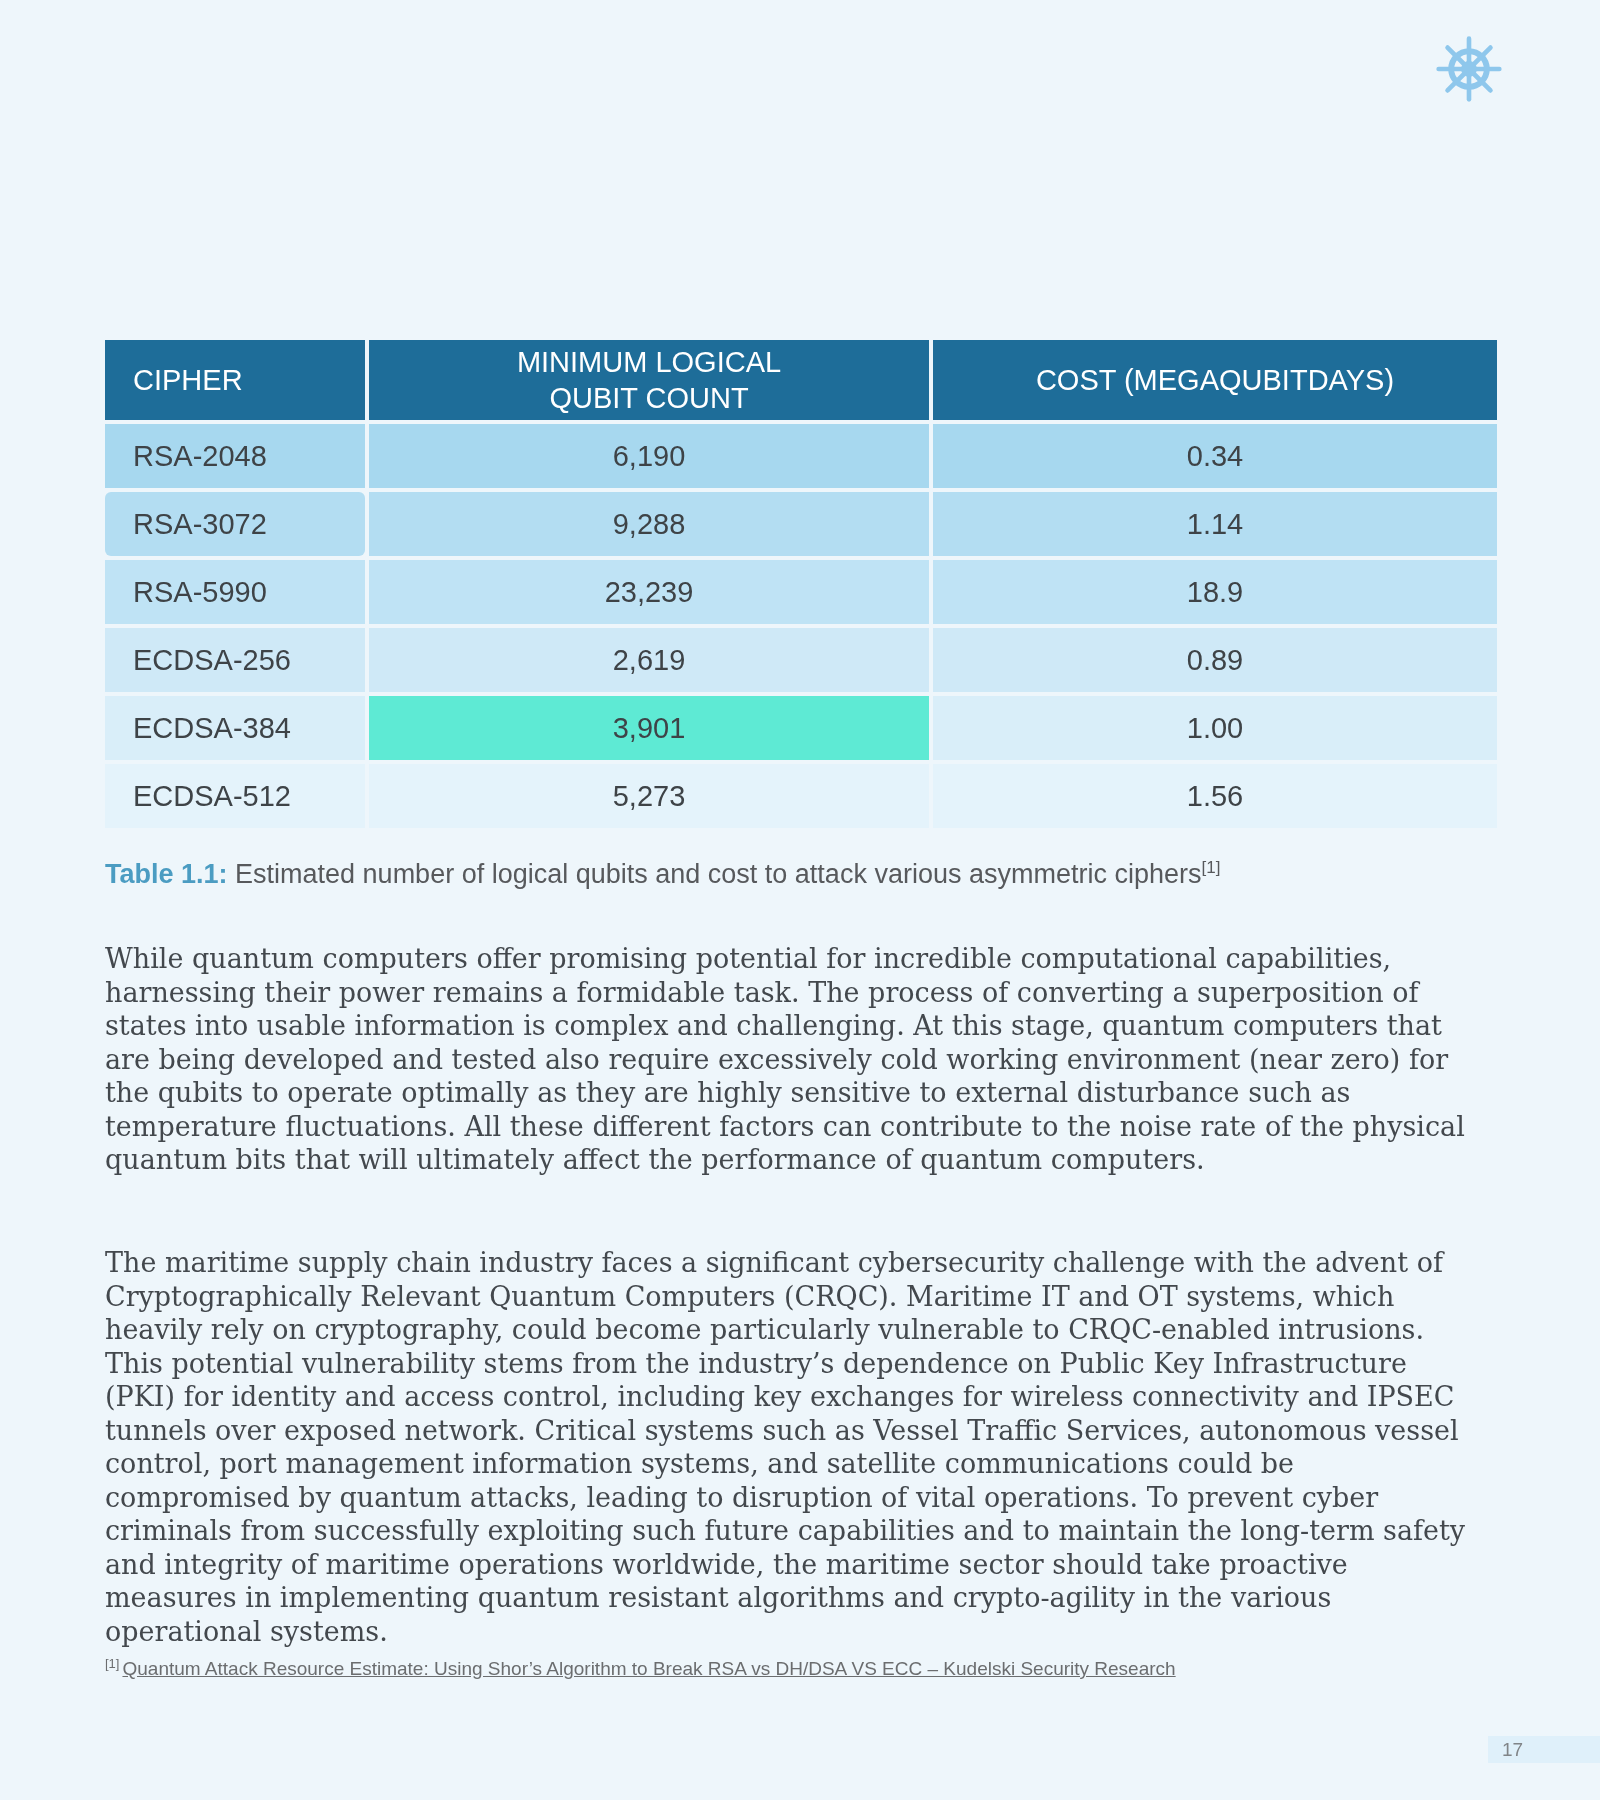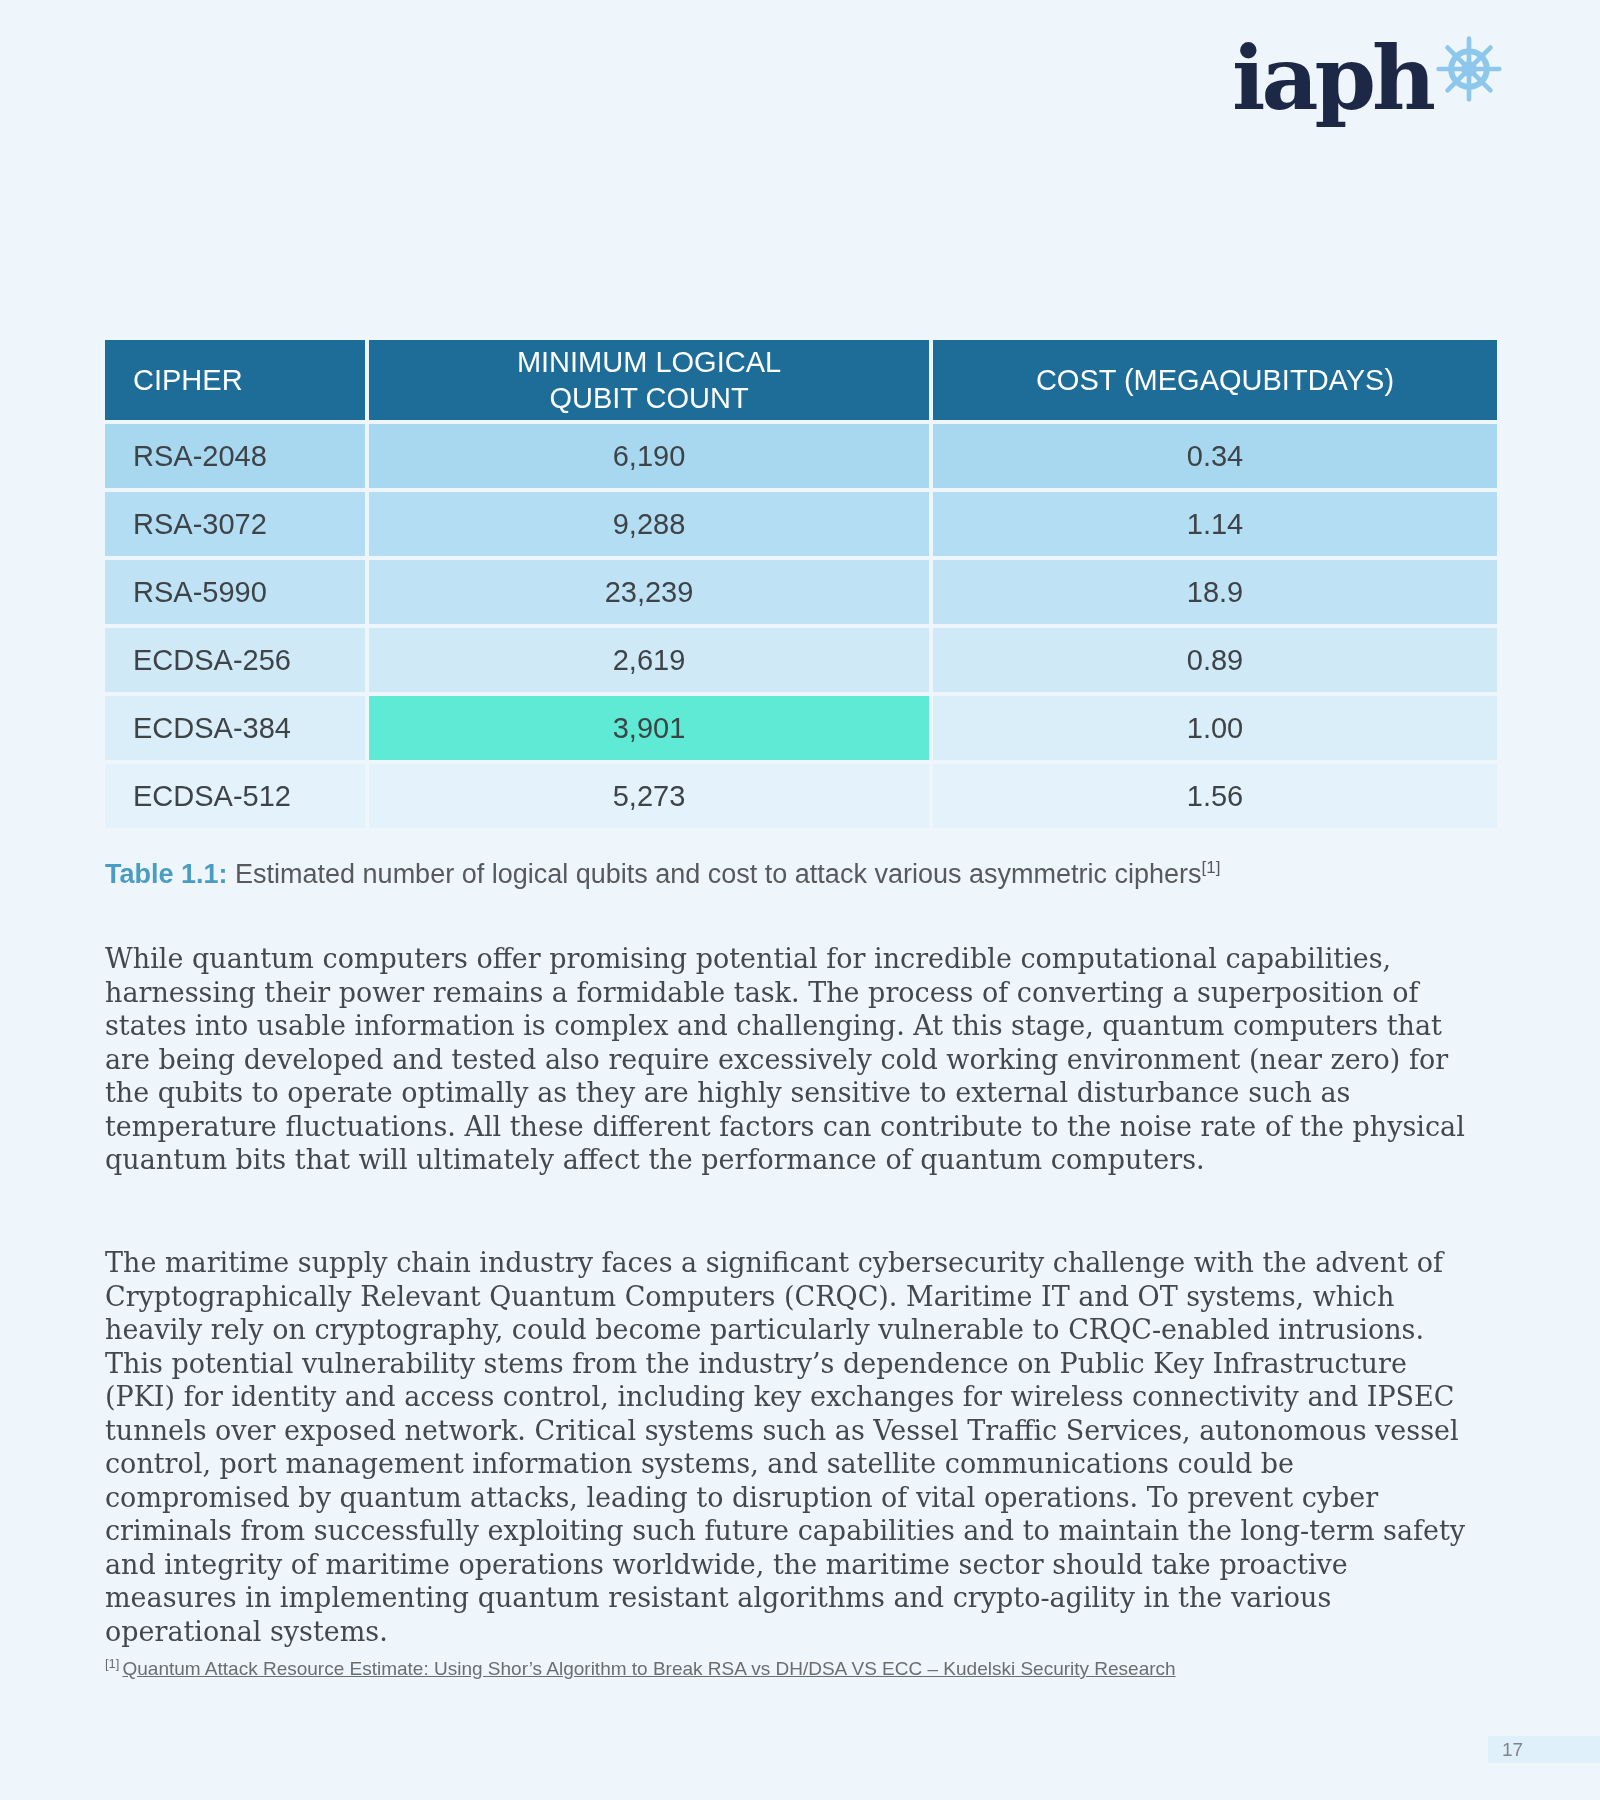--- a/index.html
+++ b/index.html
@@ -87,21 +87,20 @@
     font-size:19px; line-height:27px; color:#808487;
     padding-left:14px; box-sizing:border-box;
   }
 </style>
 </head>
 <body>
 
 <div id="page" style="background: rgb(238, 246, 251);">
 
   <div class="logo">
-    <span class="logo-text" style="color: rgb(29, 39, 70);">iaph</span>
     <span class="logo-wheel">
       <svg width="66" height="66" viewBox="0 0 100 100">
         <g class="wheel-stroke" stroke="#8ec7ec" stroke-width="7" stroke-linecap="round">
           <line x1="50" y1="50" x2="50" y2="4"></line>
           <line x1="50" y1="50" x2="82.5" y2="17.5"></line>
           <line x1="50" y1="50" x2="96" y2="50"></line>
           <line x1="50" y1="50" x2="82.5" y2="82.5"></line>
           <line x1="50" y1="50" x2="50" y2="96"></line>
           <line x1="50" y1="50" x2="17.5" y2="82.5"></line>
           <line x1="50" y1="50" x2="4" y2="50"></line>
@@ -129,21 +128,21 @@
         <th style="background: rgb(30, 109, 153);">COST (MEGAQUBITDAYS)</th>
       </tr>
     </thead>
     <tbody>
       <tr>
         <td class="cell-cipher" style="background: rgb(167, 216, 239);">RSA-2048</td>
         <td style="background: rgb(167, 216, 239);">6,190</td>
         <td style="background: rgb(167, 216, 239);">0.34</td>
       </tr>
       <tr>
-        <td class="cell-cipher" style="background: rgb(179, 221, 242);">RSA-3072</td>
+        <td class="cell-cipher" style="background: rgb(179, 221, 242); border-radius: 6px;">RSA-3072</td>
         <td style="background: rgb(179, 221, 242);">9,288</td>
         <td style="background: rgb(179, 221, 242);">1.14</td>
       </tr>
       <tr>
         <td class="cell-cipher" style="background: rgb(191, 227, 245);">RSA-5990</td>
         <td style="background: rgb(191, 227, 245);">23,239</td>
         <td style="background: rgb(191, 227, 245);">18.9</td>
       </tr>
       <tr>
         <td class="cell-cipher" style="background: rgb(207, 233, 247);">ECDSA-256</td>

